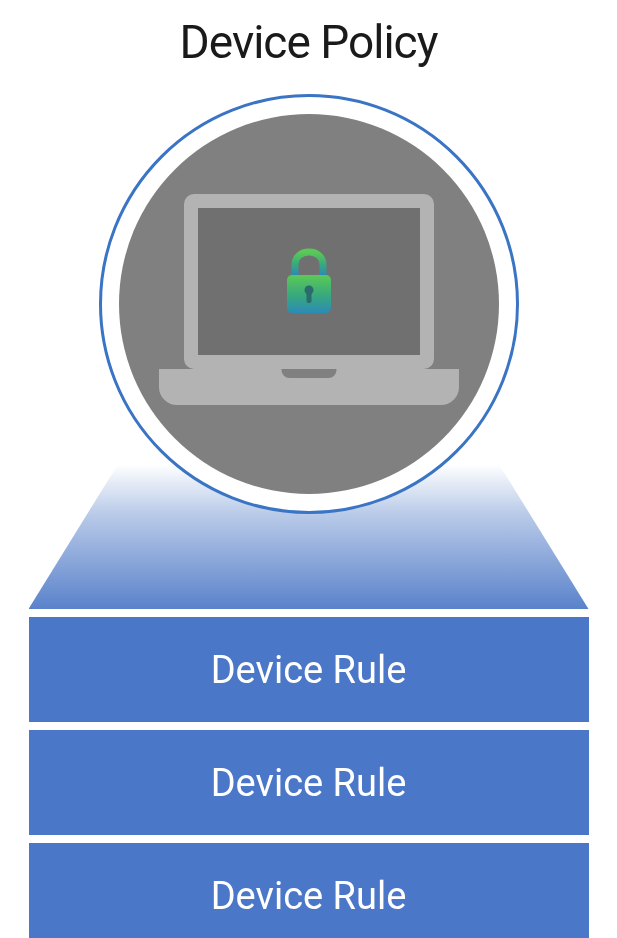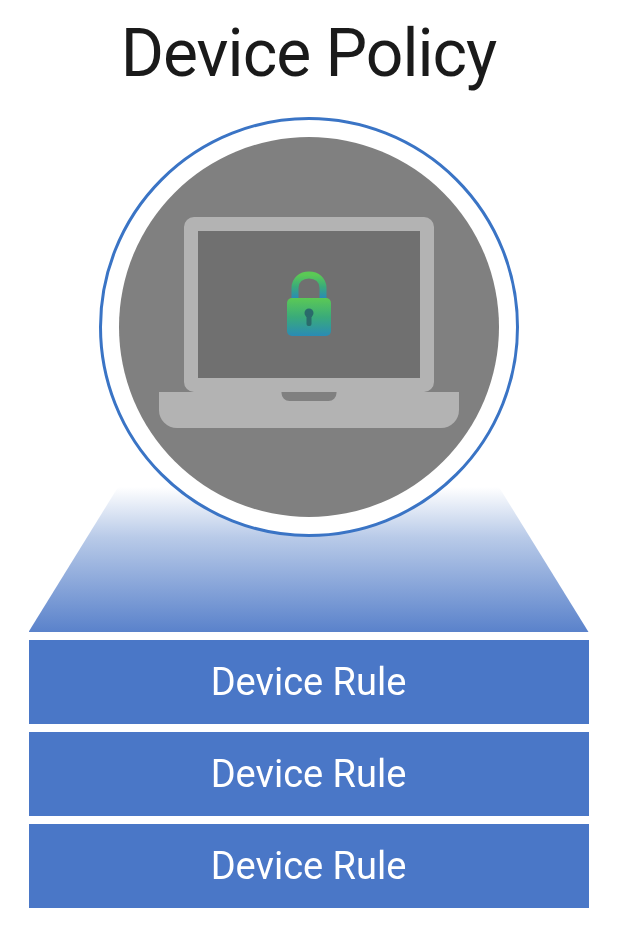--- a/index.html
+++ b/index.html
@@ -9,21 +9,21 @@
     }
     body {
       width: 617px;
       height: 938px;
       background: #ffffff;
       font-family: 'Segoe UI', Roboto, Arial, sans-serif;
       position: relative;
     }
     .title {
       text-align: center;
-      font-size: 66px;
+      font-size: 46px;
       font-weight: 400;
       color: #1a1a1a;
       padding-top: 15px;
       letter-spacing: -1px;
     }
     .circle-container {
       width: 420px;
       height: 420px;
       margin: 25px auto 0;
       position: relative;
@@ -99,21 +99,21 @@
       z-index: 1;
       clip-path: polygon(16% 0, 84% 0, 100% 100%, 0 100%);
       background: linear-gradient(to bottom, #ffffff 0%, #b8cae8 35%, #5a82cb 100%);
     }
     .rules-container {
       width: 560px;
       margin: 0 auto;
     }
     .rule-row {
       width: 100%;
-      height: 84px;
+      height: 105px;
       background: #4a77c7;
       margin-top: 8px;
       display: flex;
       align-items: center;
       justify-content: center;
       color: #ffffff;
       font-size: 38px;
       font-weight: 400;
     }
   </style>

